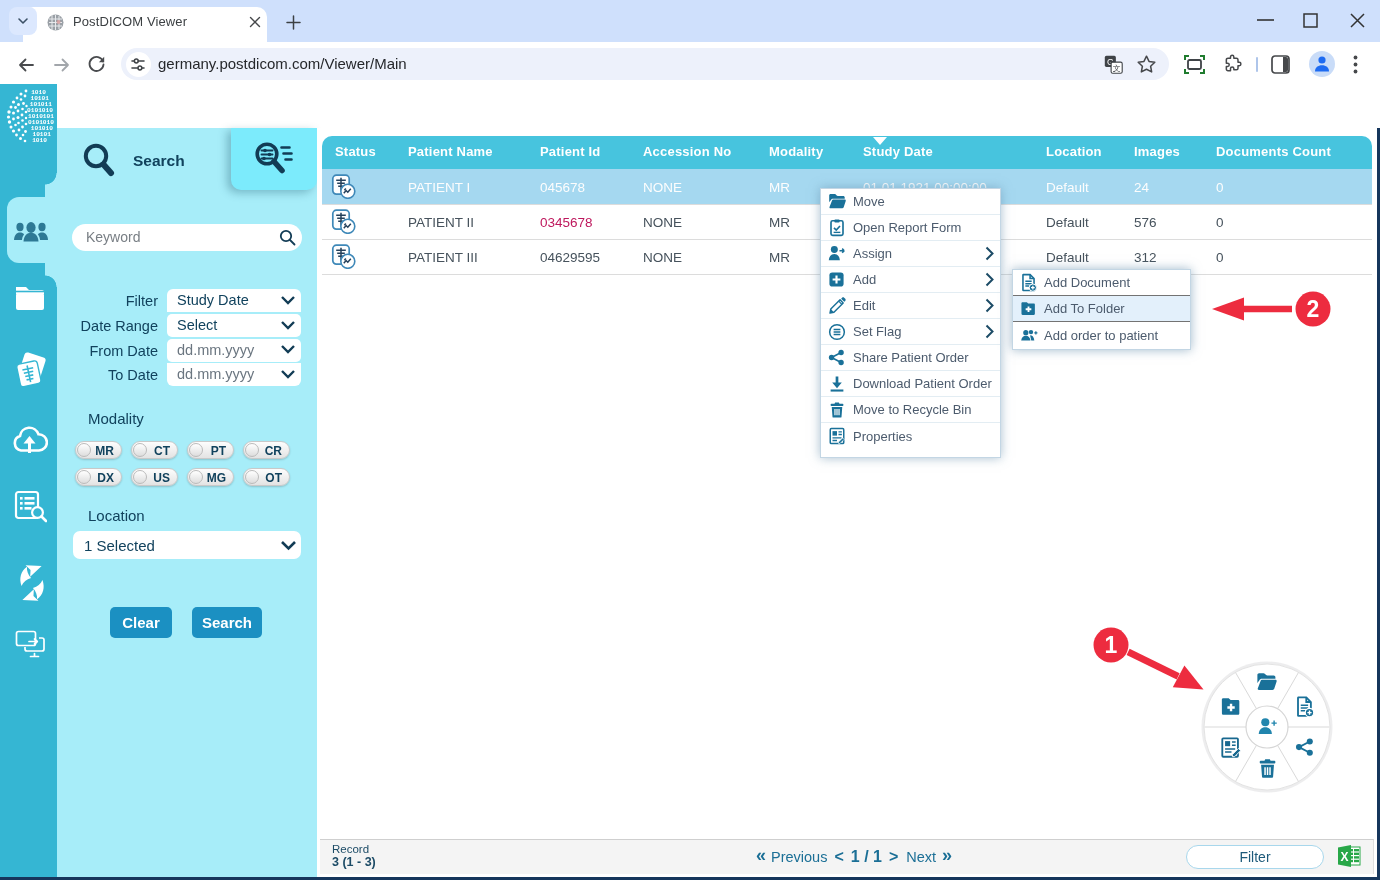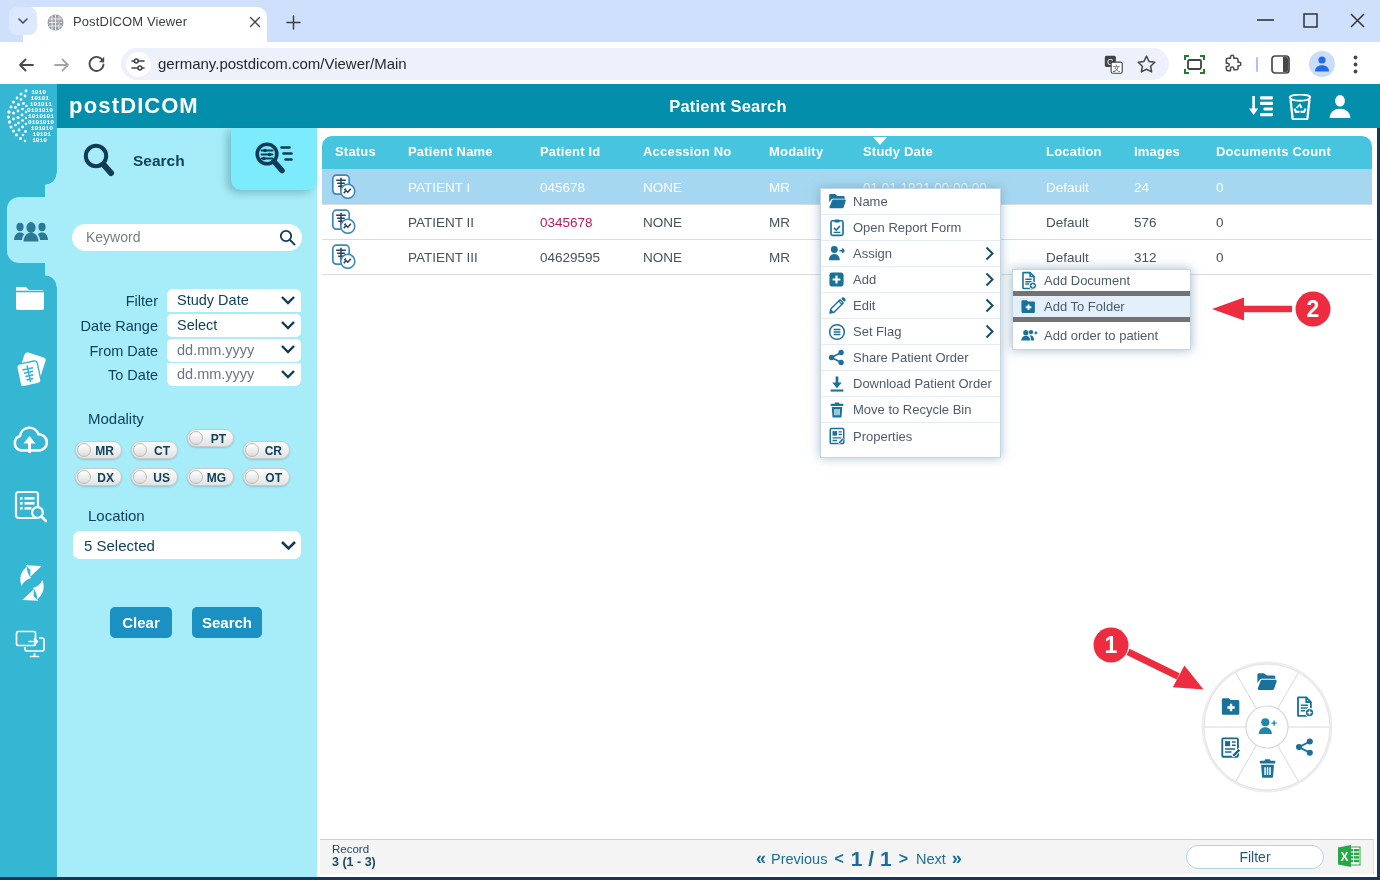--- a/index.html
+++ b/index.html
@@ -46,21 +46,21 @@
 #footer{position:absolute;left:320px;top:839px;width:1054px;height:35px;background:#f4f4f4;border-top:1px solid #cfcfcf;border-right:1px solid #dedede}
 #filterbtn{position:absolute;left:1186px;top:845px;width:138px;height:24px;background:#fff;border:1.5px solid #a8d7ec;border-radius:12px;text-align:center;line-height:22px;font-size:14px;color:#1d5a7a}
 
 #cmenu{position:absolute;left:820px;top:188px;width:181px;height:270px;background:#fff;border:1px solid #c3d6e4;box-shadow:0 0 10px rgba(100,140,170,.55)}
 .mi{position:relative;height:26px;border-bottom:1px solid #e3edf3;display:flex;align-items:center}
 .mi:last-child{border-bottom:none}
 .mi .txt{position:absolute;left:32px;font-size:13px;color:#4c5b6d}
 .mi svg.ic{position:absolute;left:7px}
 .mi .arr{position:absolute;right:6px;top:5px}
 #smenu{position:absolute;left:1012px;top:269px;width:179px;height:81px;background:#fff;border:1px solid #c3d6e4;box-shadow:0 0 10px rgba(100,140,170,.6)}
-.si{position:relative;height:26px;border-bottom:5px solid #737373;display:flex;align-items:center}
+.si{position:relative;height:26px;border-bottom:1px solid #737373;display:flex;align-items:center}
 .si:last-child{border-bottom:none}
 .si .txt{position:absolute;left:31px;font-size:13px;color:#4c5b6d}
 .si svg.ic{position:absolute;left:6px}
 #edge-r{position:absolute;right:0;top:128px;width:3px;height:752px;background:#16365c}
 #edge-b{position:absolute;left:0;bottom:0;width:1380px;height:3px;background:#16365c}
 </style>
 </head>
 <body>
 <div id="root">
 <div id="tabstrip"></div>
@@ -152,23 +152,20 @@
       <path d="M1 16.5c0-4 3-6.2 7-6.2s7 2.2 7 6.2z" fill="#1e6bf1"></path>
     </svg>
 
 <svg class="abs" style="left:1353px;top:55px" width="5" height="19" viewBox="0 0 5 19">
       <g fill="#46484b">
         <circle cx="2.5" cy="2.5" r="1.9"></circle>
         <circle cx="2.5" cy="9.5" r="1.9"></circle>
         <circle cx="2.5" cy="16.5" r="1.9"></circle>
       </g>
     </svg>
-<div id="appheader">
-      <div id="ptitle">Patient Search</div>
-    </div>
 <div id="logo">post<span style="letter-spacing:1px">DICOM</span></div>
 
 <svg class="abs" style="left:1249px;top:96px" width="24" height="22" viewBox="0 0 24 22" fill="#fff">
  <rect x="3.3" y="0" width="2.6" height="14"></rect>
       <path d="M0 12.5h9.2L4.6 19z"></path>
  <rect x="11" y="0.2" width="13" height="3.2" rx="1"></rect>
       <rect x="11" y="5.8" width="13" height="3.2" rx="1"></rect>
       <rect x="14.5" y="11.4" width="9.5" height="3.2" rx="1"></rect>
       <rect x="11" y="17" width="13" height="3.2" rx="1"></rect>
 </svg>
@@ -375,21 +372,21 @@
 <div class="abs navy" style="left:88px;top:410px;font-size:15px">Modality</div>
 
 <div class="toggle" style="left:75px;top:441px">
       <div class="knob"></div>
       <div class="tlabel">MR</div>
     </div>
 <div class="toggle" style="left:131px;top:441px">
       <div class="knob"></div>
       <div class="tlabel">CT</div>
     </div>
-<div class="toggle" style="left:187px;top:429px">
+<div class="toggle" style="left:187px;top:441px">
       <div class="knob"></div>
       <div class="tlabel">PT</div>
     </div>
 <div class="toggle" style="left:243px;top:441px">
       <div class="knob"></div>
       <div class="tlabel">CR</div>
     </div>
 <div class="toggle" style="left:75px;top:468px">
       <div class="knob"></div>
       <div class="tlabel">DX</div>
@@ -401,21 +398,21 @@
 <div class="toggle" style="left:187px;top:468px">
       <div class="knob"></div>
       <div class="tlabel">MG</div>
     </div>
 <div class="toggle" style="left:243px;top:468px">
       <div class="knob"></div>
       <div class="tlabel">OT</div>
     </div>
 <div class="abs navy" style="left:88px;top:507px;font-size:15px">Location</div>
 <div class="pfield" style="left:73px;top:531px;width:228px;height:28px;border-radius:7px"></div>
-<div class="abs navy" style="left:84px;top:537px;font-size:15px">5 Selected</div>
+<div class="abs navy" style="left:84px;top:537px;font-size:15px">1 Selected</div>
 <svg class="abs" style="left:281px;top:541px" width="15" height="10" viewBox="0 0 15 10">
       <path d="M1 1l6.5 6.5L14 1" fill="none" stroke="#123c55" stroke-width="2.6"></path>
     </svg>
 <div class="pbtn" style="left:110px;top:607px">Clear</div>
 <div class="pbtn" style="left:192px;top:607px;width:70px">Search</div>
 
 <div id="content"></div>
 <div id="thead"></div>
 <div class="th" style="left:335px">Status</div>
 <div class="th" style="left:408px">Patient Name</div>
@@ -466,21 +463,21 @@
 <svg class="abs" style="left:331px;top:244px" width="25" height="25" viewBox="0 0 25 25">
       <use href="#stico"></use>
     </svg>
 
 <div id="footer"></div>
 <div class="abs" style="left:332px;top:843px;font-size:11.5px;color:#1c4b66">Record<br><b style="font-size:12.5px">3 (1 - 3)</b></div>
 <div class="abs" style="left:756px;top:847px;color:#1b6f96;font-size:14.5px;white-space:nowrap;display:flex;align-items:center;gap:0">
  <b style="font-size:18px;margin-top:-2px">«</b>
       <span style="margin:0 7px 0 5px">Previous</span>
       <b style="font-size:16px">&lt;</b>
-      <b style="font-size:21px;margin:0 7px">1 / 1</b>
+      <b style="font-size:16px;margin:0 7px">1 / 1</b>
       <b style="font-size:16px">&gt;</b>
       <span style="margin:0 6px 0 8px">Next</span>
       <b style="font-size:18px;margin-top:-2px">»</b>
 </div>
 <div id="filterbtn">Filter</div>
 <svg class="abs" style="left:1338px;top:845px" width="23" height="22" viewBox="0 0 23 22">
  <rect x="9" y="2" width="13" height="18" fill="#fff" stroke="#28a748" stroke-width="1"></rect>
  <g fill="#28a748">
         <rect x="11" y="4" width="4" height="2.4"></rect>
         <rect x="16" y="4" width="5" height="2.4"></rect>
@@ -595,21 +592,21 @@
  <path d="M13.5 19.5l6.5-6.5 2.4 2.4-6.5 6.5h-2.4z" fill="#18688f" stroke="#fff" stroke-width="1"></path>
 </g>
 </defs>
 </svg>
 
 <div id="cmenu">
  <div class="mi">
         <svg class="ic" width="19" height="19" viewBox="0 0 24 24">
           <use href="#ic-folderopen"></use>
         </svg>
-        <span class="txt">Name</span>
+        <span class="txt">Move</span>
       </div>
  <div class="mi">
         <svg class="ic" width="18" height="19" viewBox="0 0 24 24">
           <use href="#ic-clip"></use>
         </svg>
         <span class="txt">Open Report Form</span>
       </div>
  <div class="mi">
         <svg class="ic" width="19" height="19" viewBox="0 0 24 24">
           <use href="#ic-assign"></use>

